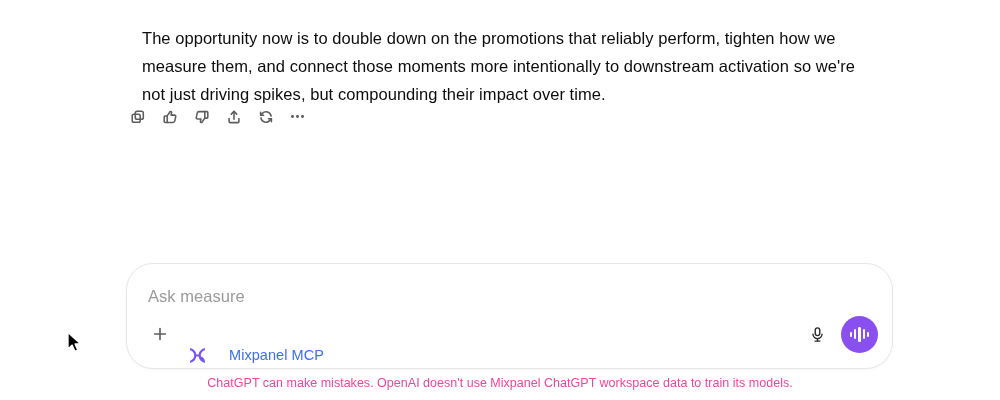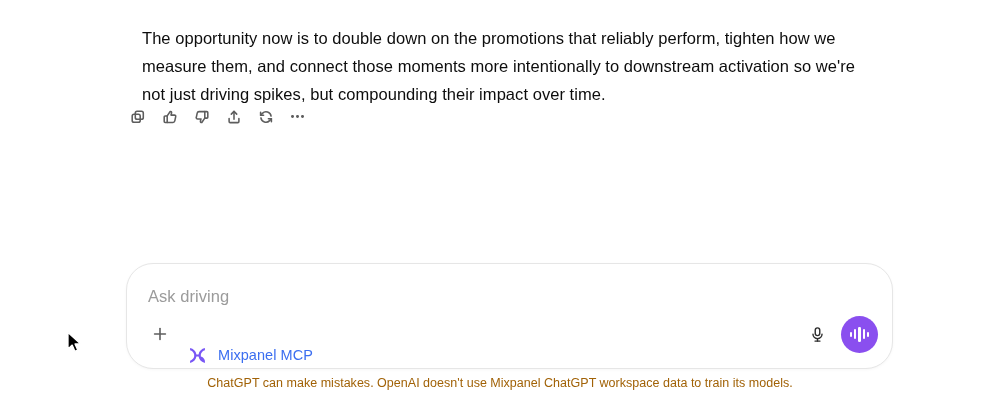--- a/index.html
+++ b/index.html
@@ -125,21 +125,21 @@
     background: transparent;
     padding: 0;
     cursor: pointer;
     flex: 0 0 auto;
   }
   .plus-button svg { display: block; stroke: #5d5d5d; stroke-width: 1.6; stroke-linecap: round; }
 
   .mcp-chip {
     display: flex;
     align-items: center;
-    gap: 11px;
+    gap: 22px;
     margin-left: 10px;
     padding: 3px 6px 3px 3px;
     border-radius: 8px;
     cursor: pointer;
     flex: 0 0 auto;
     margin-top: 42px;
   }
   .mcp-logo {
     width: 19px;
     height: 19px;
@@ -208,21 +208,21 @@
   .voice-bars i:nth-child(5) { height: 5px; }
 
   
   .footer-note {
     position: absolute;
     left: 0;
     right: 0;
     top: 376px;
     text-align: center;
     font-size: 12.5px;
-    color: #a16207;
+    color: #ec4899;
     letter-spacing: 0.02px;
   }
 
   
   .cursor {
     position: absolute;
     left: 66px;
     top: 331px;
     width: 18px;
     height: 24px;
@@ -292,21 +292,21 @@
         <i></i>
         <i></i>
     </span>
   </button>
 
 </div>
 
 <div class="composer">
 
   <div class="composer-input-line">
-    <span class="composer-placeholder">Ask driving</span>
+    <span class="composer-placeholder">Ask measure</span>
   </div>
 
   <div class="composer-bottom">
 
     <button class="plus-button">
       <span>
         <svg width="18" height="18" viewBox="0 0 18 18">
           <path d="M9 3.6v10.8"></path>
           <path d="M3.6 9h10.8"></path>
         </svg>

